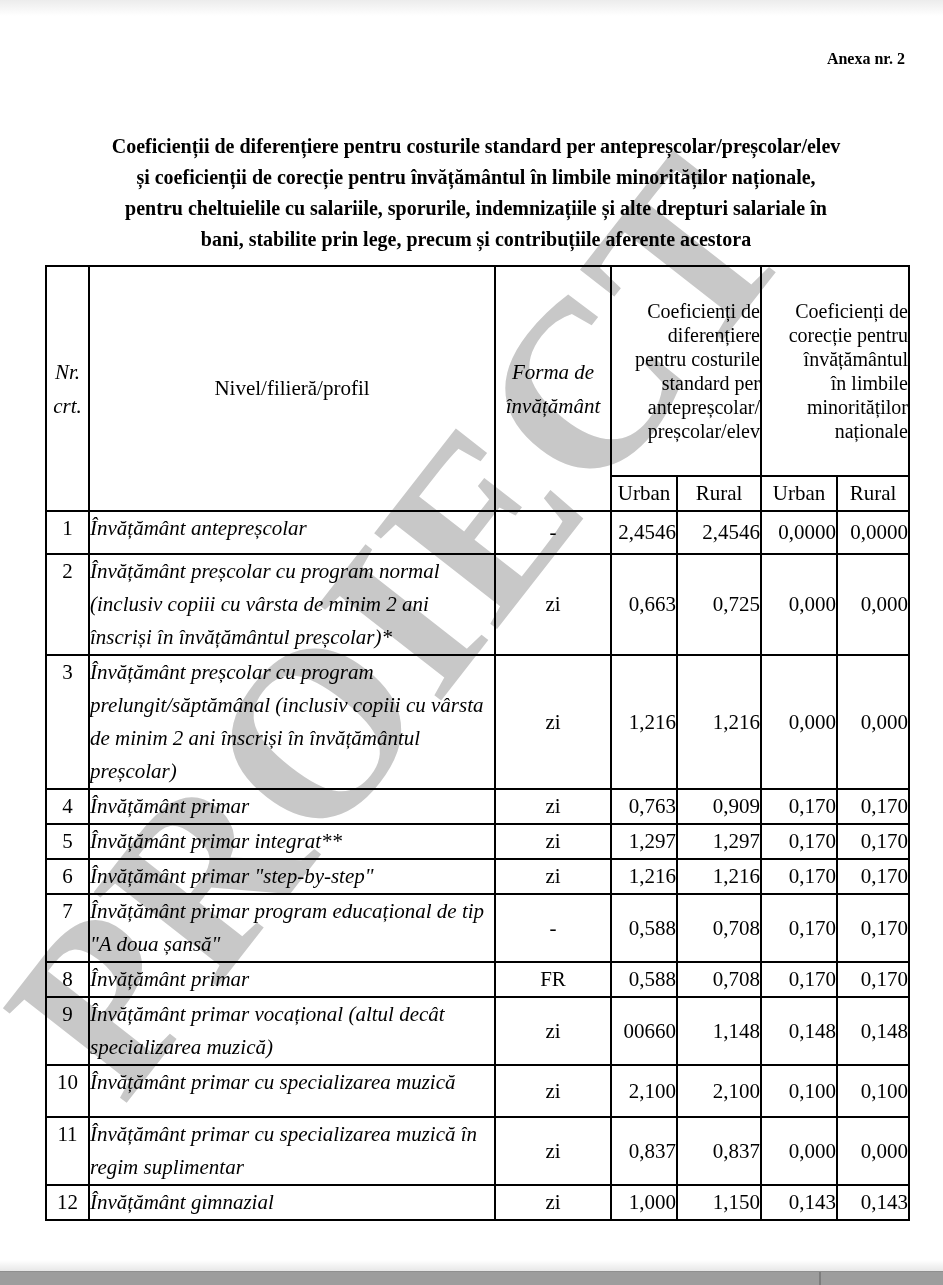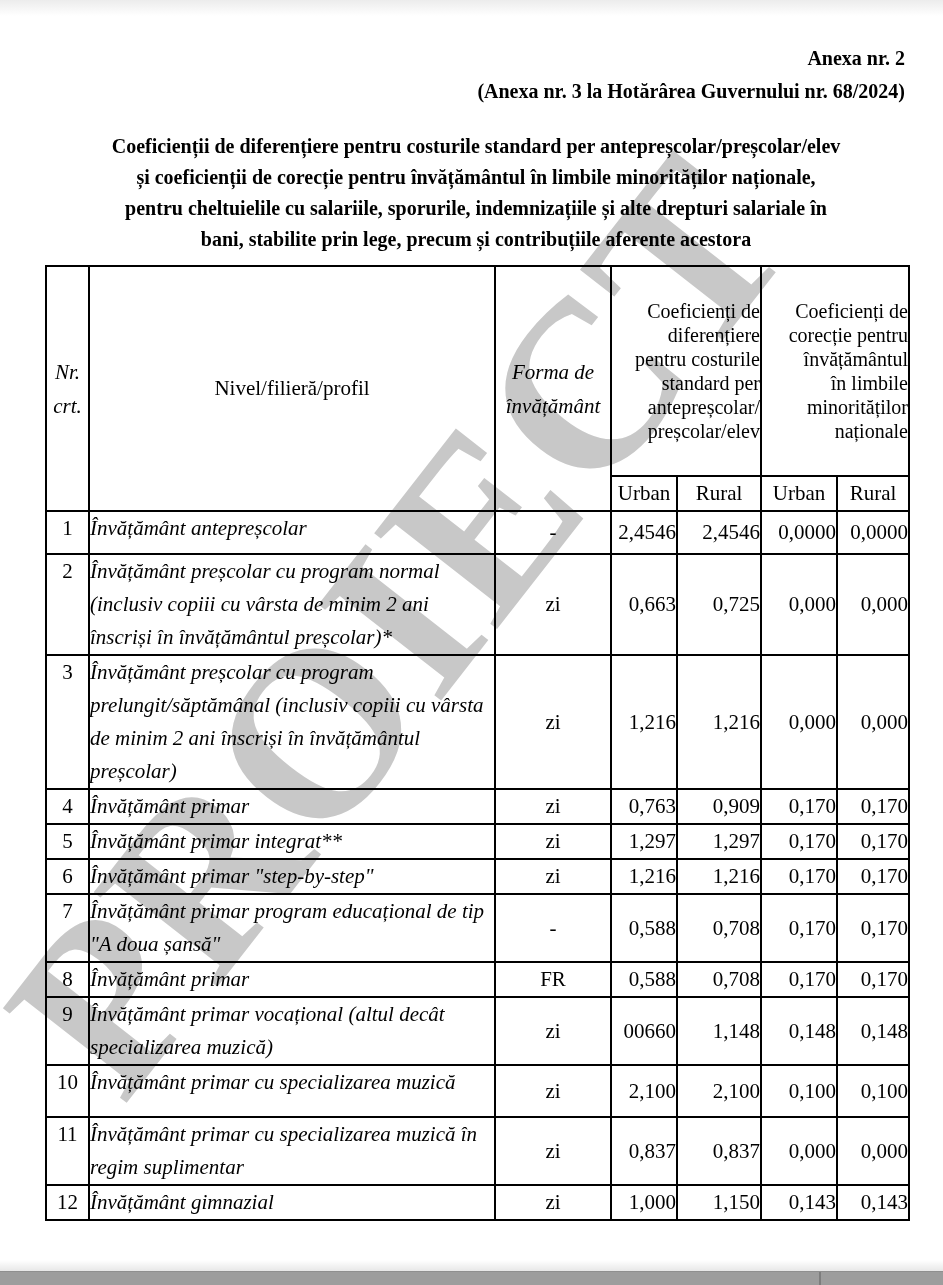--- a/index.html
+++ b/index.html
@@ -22,21 +22,21 @@
     font-family:"Liberation Serif", serif;
     font-weight:700;
     font-size:238px;
     letter-spacing:2px;
     white-space:nowrap;
     z-index:0;
     user-select:none;
   }
   .annex{
     position:absolute;top:42px;right:38px;
-    text-align:right;font-weight:700;font-size:20px;line-height:33px;
+    text-align:right;font-weight:700;font-size:16px;line-height:33px;
     z-index:1;
   }
   .title{
     position:absolute;top:131px;left:45px;width:862px;
     text-align:center;font-weight:700;font-size:20px;line-height:31px;
     white-space:pre-line;
     z-index:1;
   }
   table.doc-table{
     position:absolute;left:45px;top:265px;
@@ -79,21 +79,20 @@
 <body>
 
 <div class="page">
 
   <div class="top-shade"></div>
 
   <div class="watermark" style="color: rgb(200, 200, 200);">PROIECT</div>
 
   <div class="annex">
     <div>Anexa nr. 2</div>
-    <div>(Anexa nr. 3 la Hotărârea Guvernului nr. 68/2024)</div>
   </div>
 
   <div class="title">Coeficienții de diferențiere pentru costurile standard per antepreșcolar/preșcolar/elev
 și coeficienții de corecție pentru învățământul în limbile minorităților naționale,
 pentru cheltuielile cu salariile, sporurile, indemnizațiile și alte drepturi salariale în
 bani, stabilite prin lege, precum și contribuțiile aferente acestora</div>
 
   <table class="doc-table">
     <colgroup>
       <col style="width:43px">

